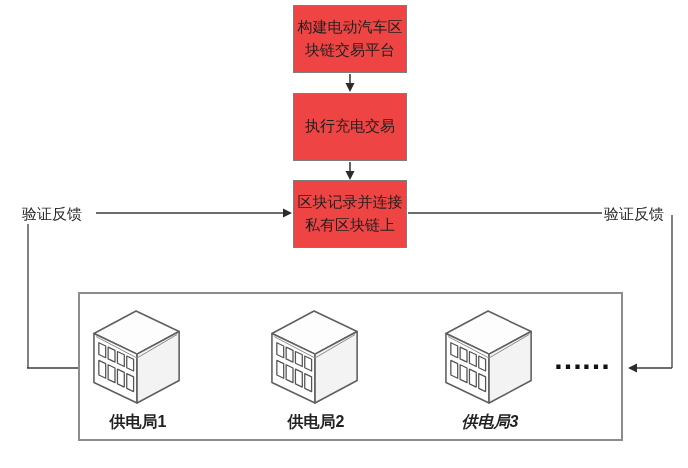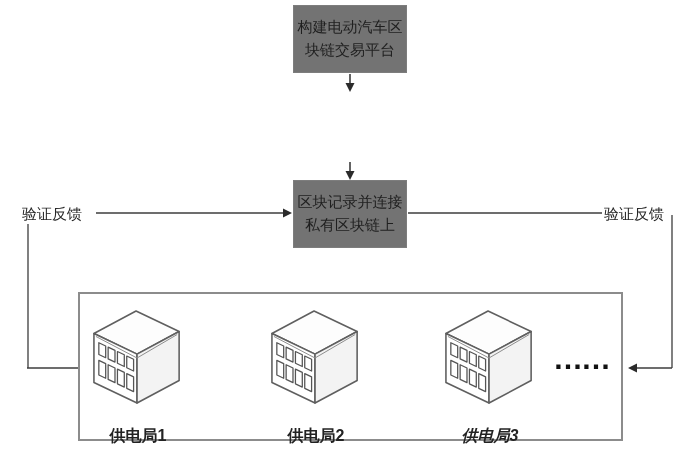--- a/index.html
+++ b/index.html
@@ -9,21 +9,21 @@
     background:#ffffff;
     font-family:"Liberation Sans","DejaVu Sans",sans-serif;
     color:#1f1f1f;
     overflow:hidden;
   }
   
   .flow-box{
     position:absolute;
     left:293px;width:114px;height:68px;
     border:1.5px solid #7d7d7d;
-    background:#737373;
+    background:#ef4444;
     display:flex;align-items:center;justify-content:center;
     text-align:center;
     font-family:"Liberation Serif","DejaVu Serif",serif;
     font-size:15px;line-height:1.55;
     white-space:pre-line;
     box-sizing:border-box;
   }
   .box1{top:5px;}
   .box2{top:93px;}
   .box3{top:180px;}
@@ -55,39 +55,40 @@
   
   .station{
     position:absolute;top:308px;width:100px;
     display:flex;flex-direction:column;align-items:center;
   }
   .station-1{left:88px;}
   .station-2{left:266px;}
   .station-3{left:440px;font-style:italic;}
   .station svg{width:94px;height:100px;display:block;}
   .station-label{
-    margin-top:18px;
+    margin-top:4px;
     font-size:16px;font-weight:bold;color:#222;
     white-space:nowrap;
   }
   
   .ellipsis{
     position:absolute;left:548px;top:344px;width:66px;
     font-size:30px;font-weight:bold;color:#111;
     letter-spacing:-2px;text-align:center;line-height:1;
     white-space:nowrap;
   }
 </style>
 </head>
 <body>
 
 <div class="canvas">
 
   <div class="flow-box box1">构建电动汽车区
 块链交易平台</div>
+  <div class="flow-box box2">执行充电交易</div>
   <div class="flow-box box3">区块记录并连接
 私有区块链上</div>
 
   <div class="conn-label label-left">验证反馈</div>
   <div class="conn-label label-right">验证反馈</div>
 
   <svg class="overlay" viewBox="0 0 688 468">
 
     <line class="thick" x1="350" y1="74" x2="350" y2="86"></line>
     <polygon points="350,92 345.5,83 354.5,83"></polygon>

